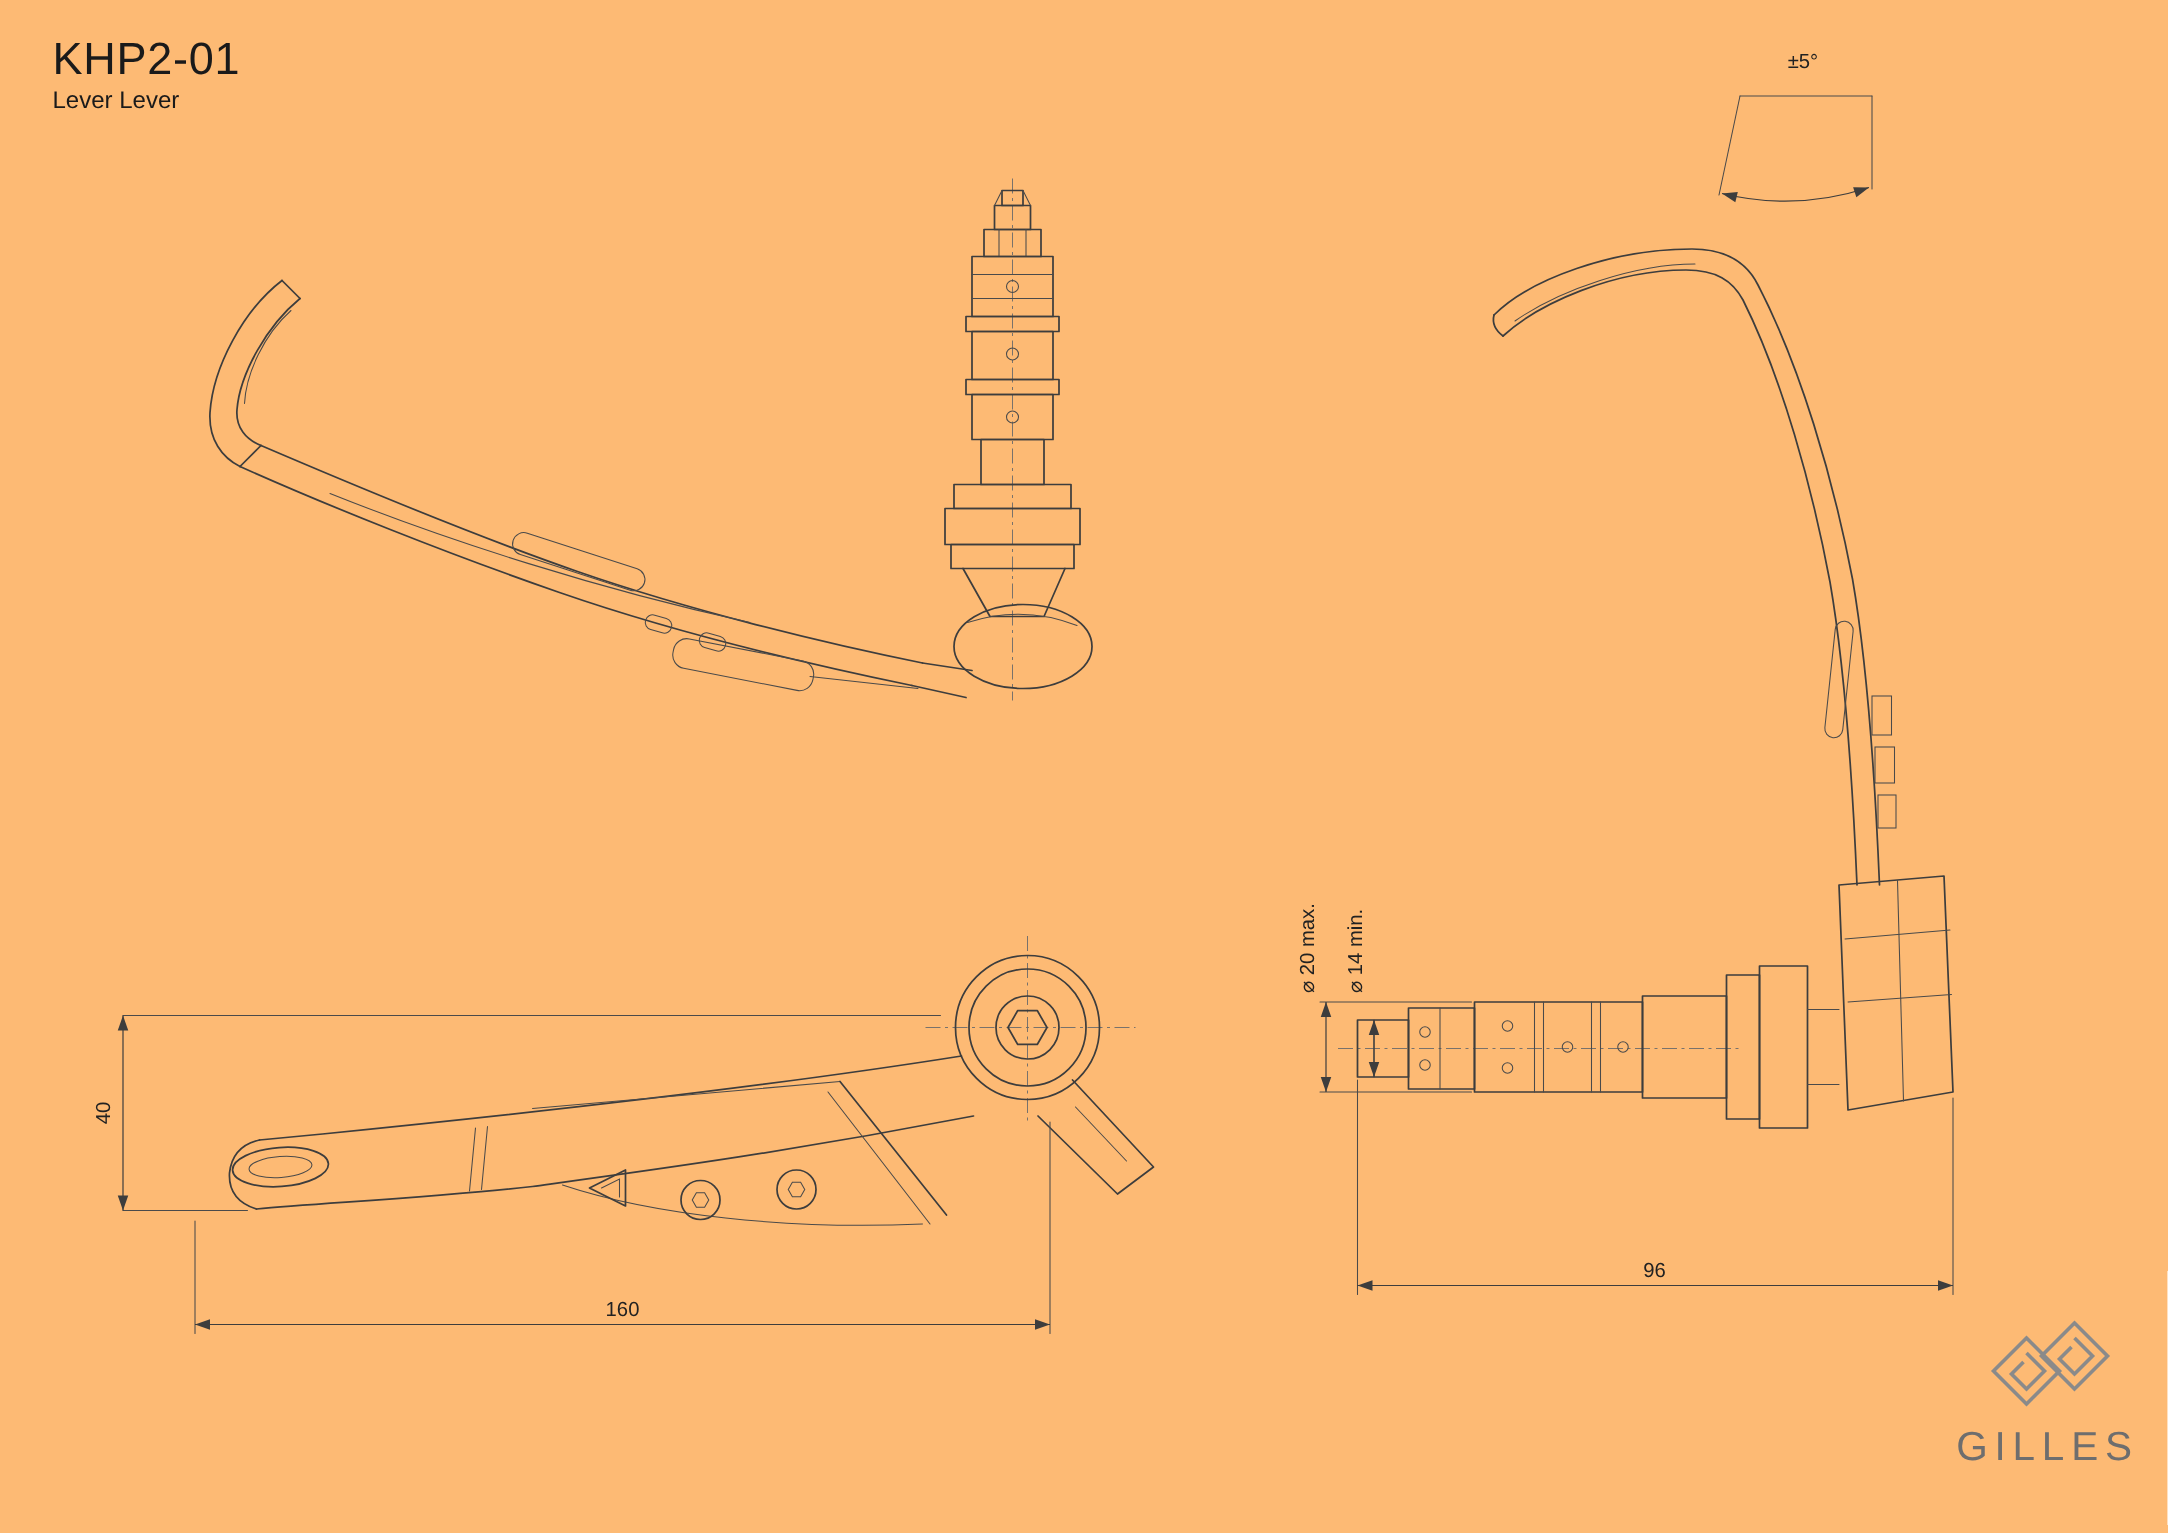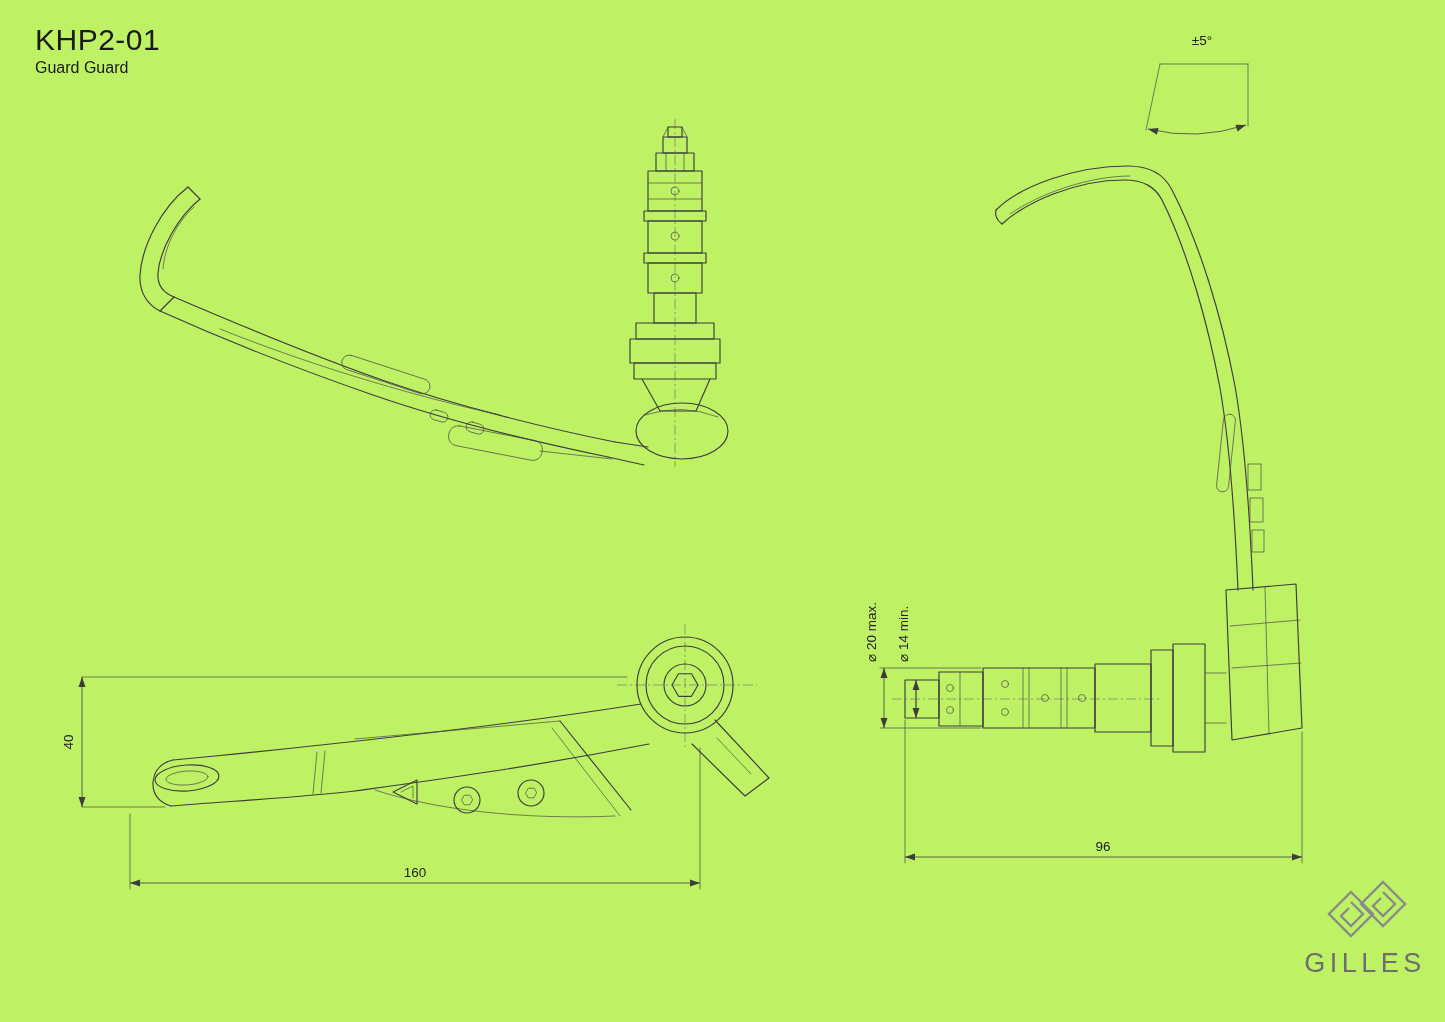--- a/index.html
+++ b/index.html
@@ -1,16 +1,16 @@
 <!DOCTYPE html>
 <html><head>
 <meta charset="utf-8">
 <style>
   html,body{margin:0;padding:0;background:#ffffff;}
-  #page{position:relative;width:1445px;height:1022px;background:#bef264;overflow:hidden;
+  #page{position:relative;width:1445px;height:1022px;background:#fdba74;overflow:hidden;
         font-family:"Liberation Sans",sans-serif;color:#1a1a1a;}
   .abs{position:absolute;}
   
   .ln{fill:none;stroke:#3d3d3d;stroke-width:1.15;stroke-linecap:round;stroke-linejoin:round;}
   .thin{fill:none;stroke:#4a4a4a;stroke-width:0.7;stroke-linecap:round;}
   .dim{fill:none;stroke:#3d3d3d;stroke-width:0.8;}
   .cl{fill:none;stroke:#6a6a6a;stroke-width:0.6;stroke-dasharray:10 3 2 3;}
   text.dlab{font-family:"Liberation Sans",sans-serif;font-size:13.5px;fill:#222;}
   
   #title{font-size:30px;letter-spacing:.5px;line-height:1.05;}
@@ -18,21 +18,21 @@
   
   #logo-text{font-size:27px;font-weight:normal;letter-spacing:4.5px;color:#6e6e6e;margin-top:2px;}
 </style>
 </head>
 <body>
 
 <div id="page">
 
   <div class="abs" style="left:35px;top:24px;">
     <div id="title">KHP2-01</div>
-    <div id="subtitle">Guard Guard</div>
+    <div id="subtitle">Lever Lever</div>
   </div>
 
   <svg class="abs" style="left:1140px;top:28px;" width="130" height="118" viewBox="0 0 130 118">
     <defs>
       <marker id="arwAng" markerUnits="userSpaceOnUse" markerWidth="11" markerHeight="8" refX="10.5" refY="4" orient="auto-start-reverse">
         <path d="M0.5,0.5 L10.5,4 L0.5,7.5 Z" fill="#3d3d3d"></path>
       </marker>
     </defs>
     <text class="dlab" x="62" y="17" text-anchor="middle">±5°</text>
     <g>

